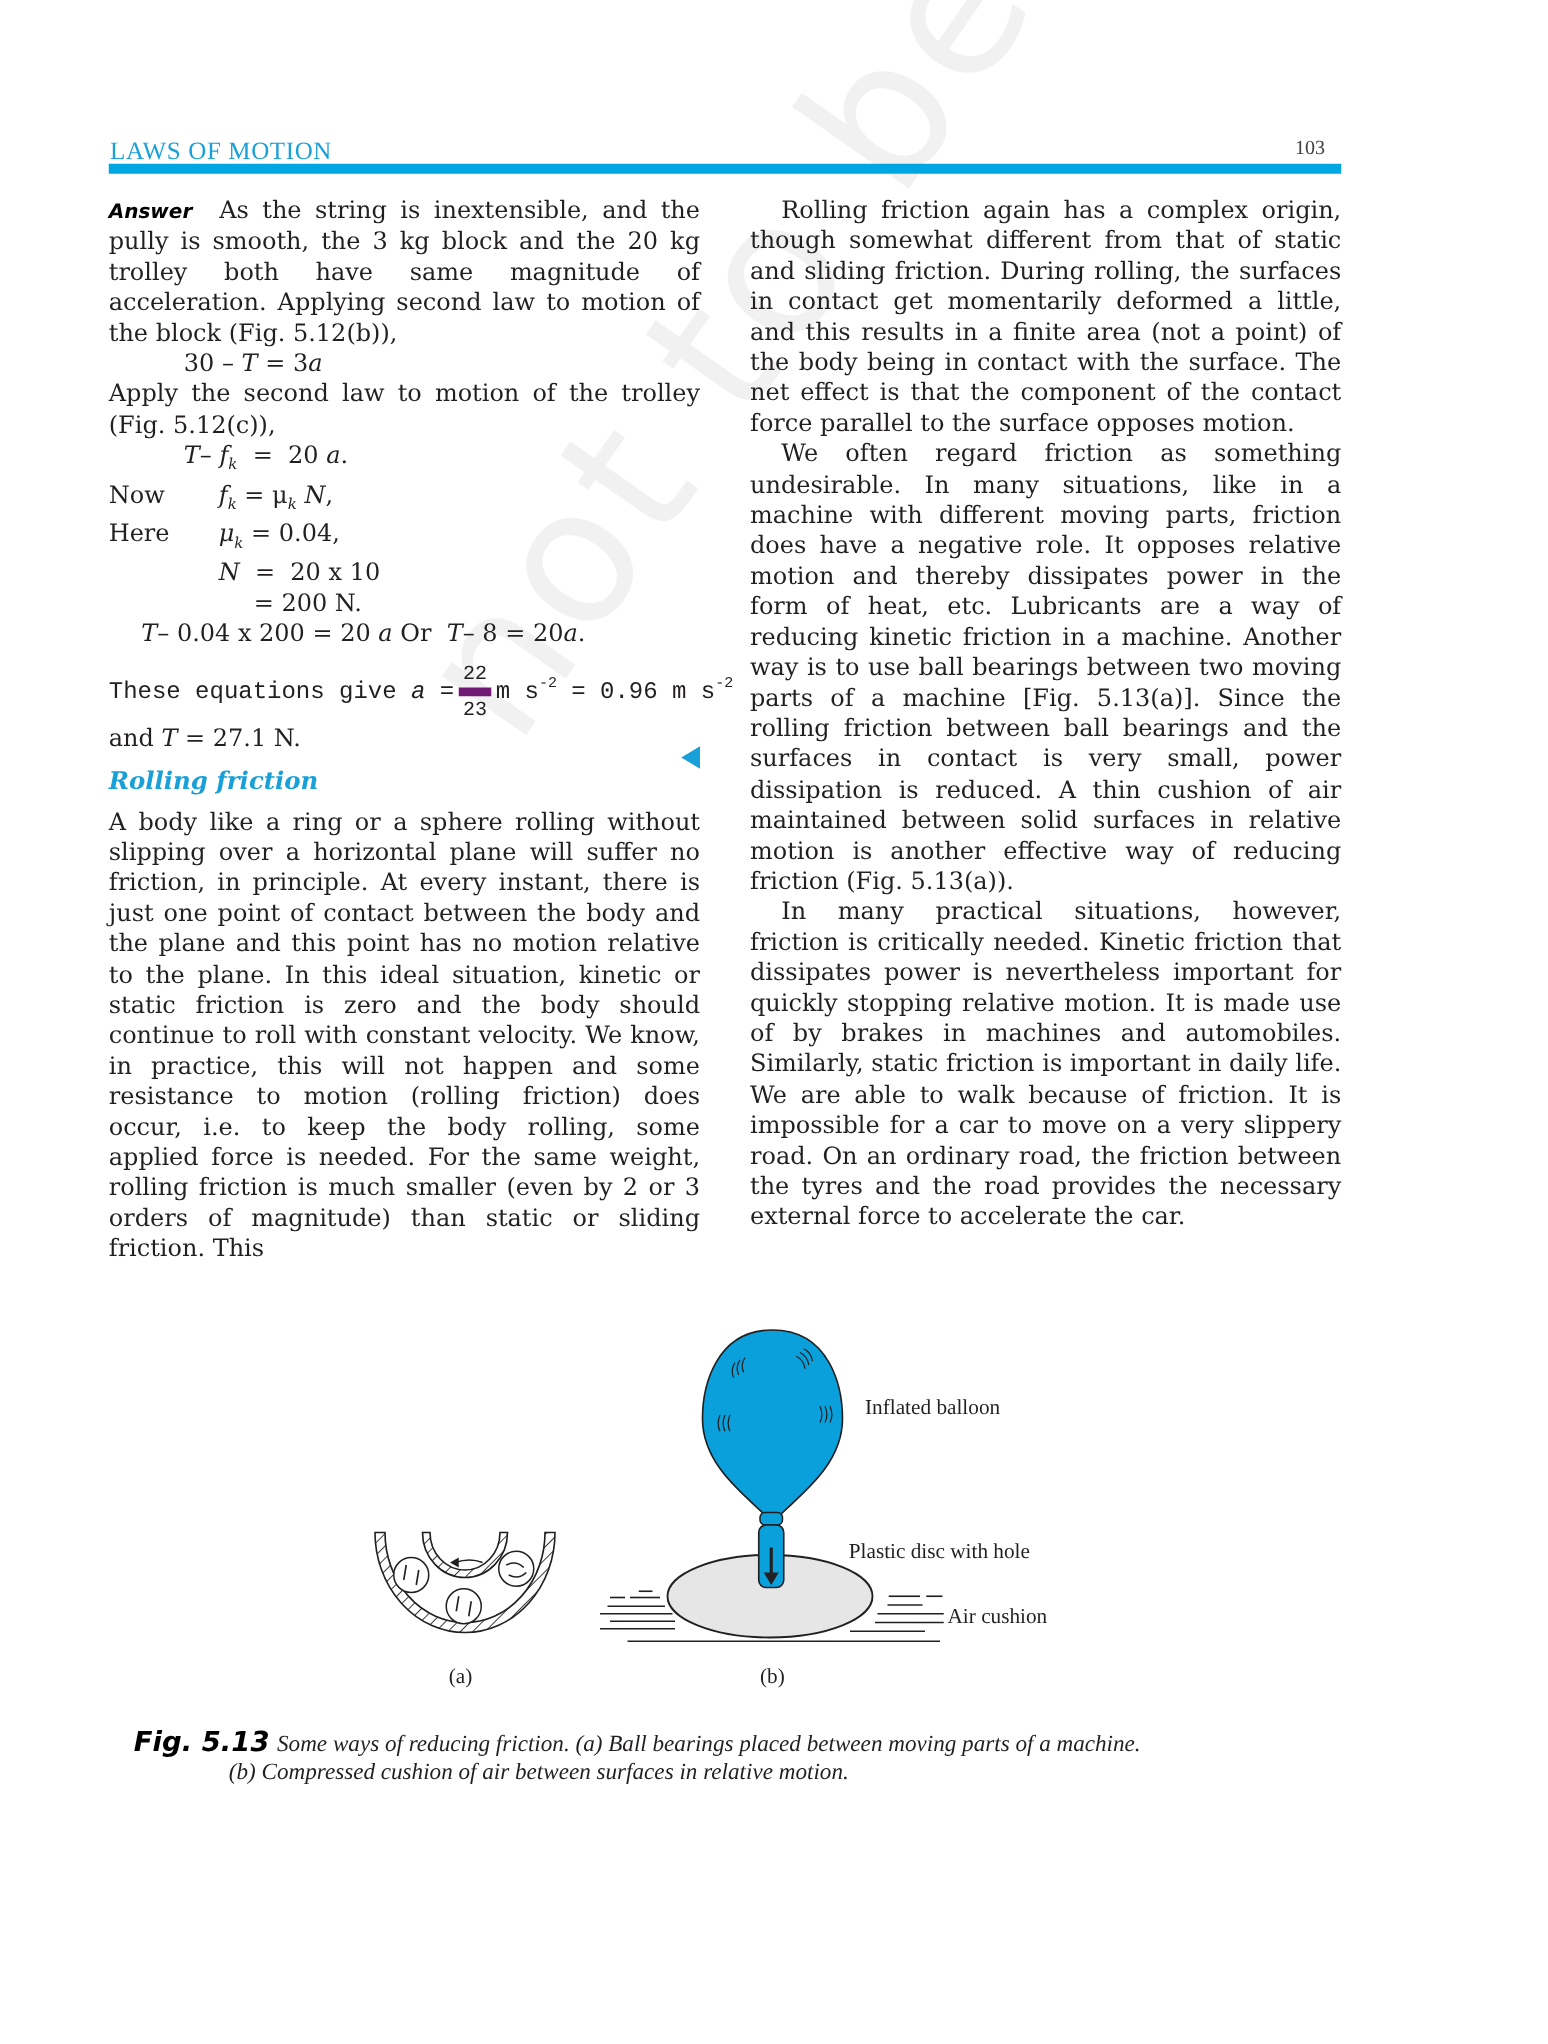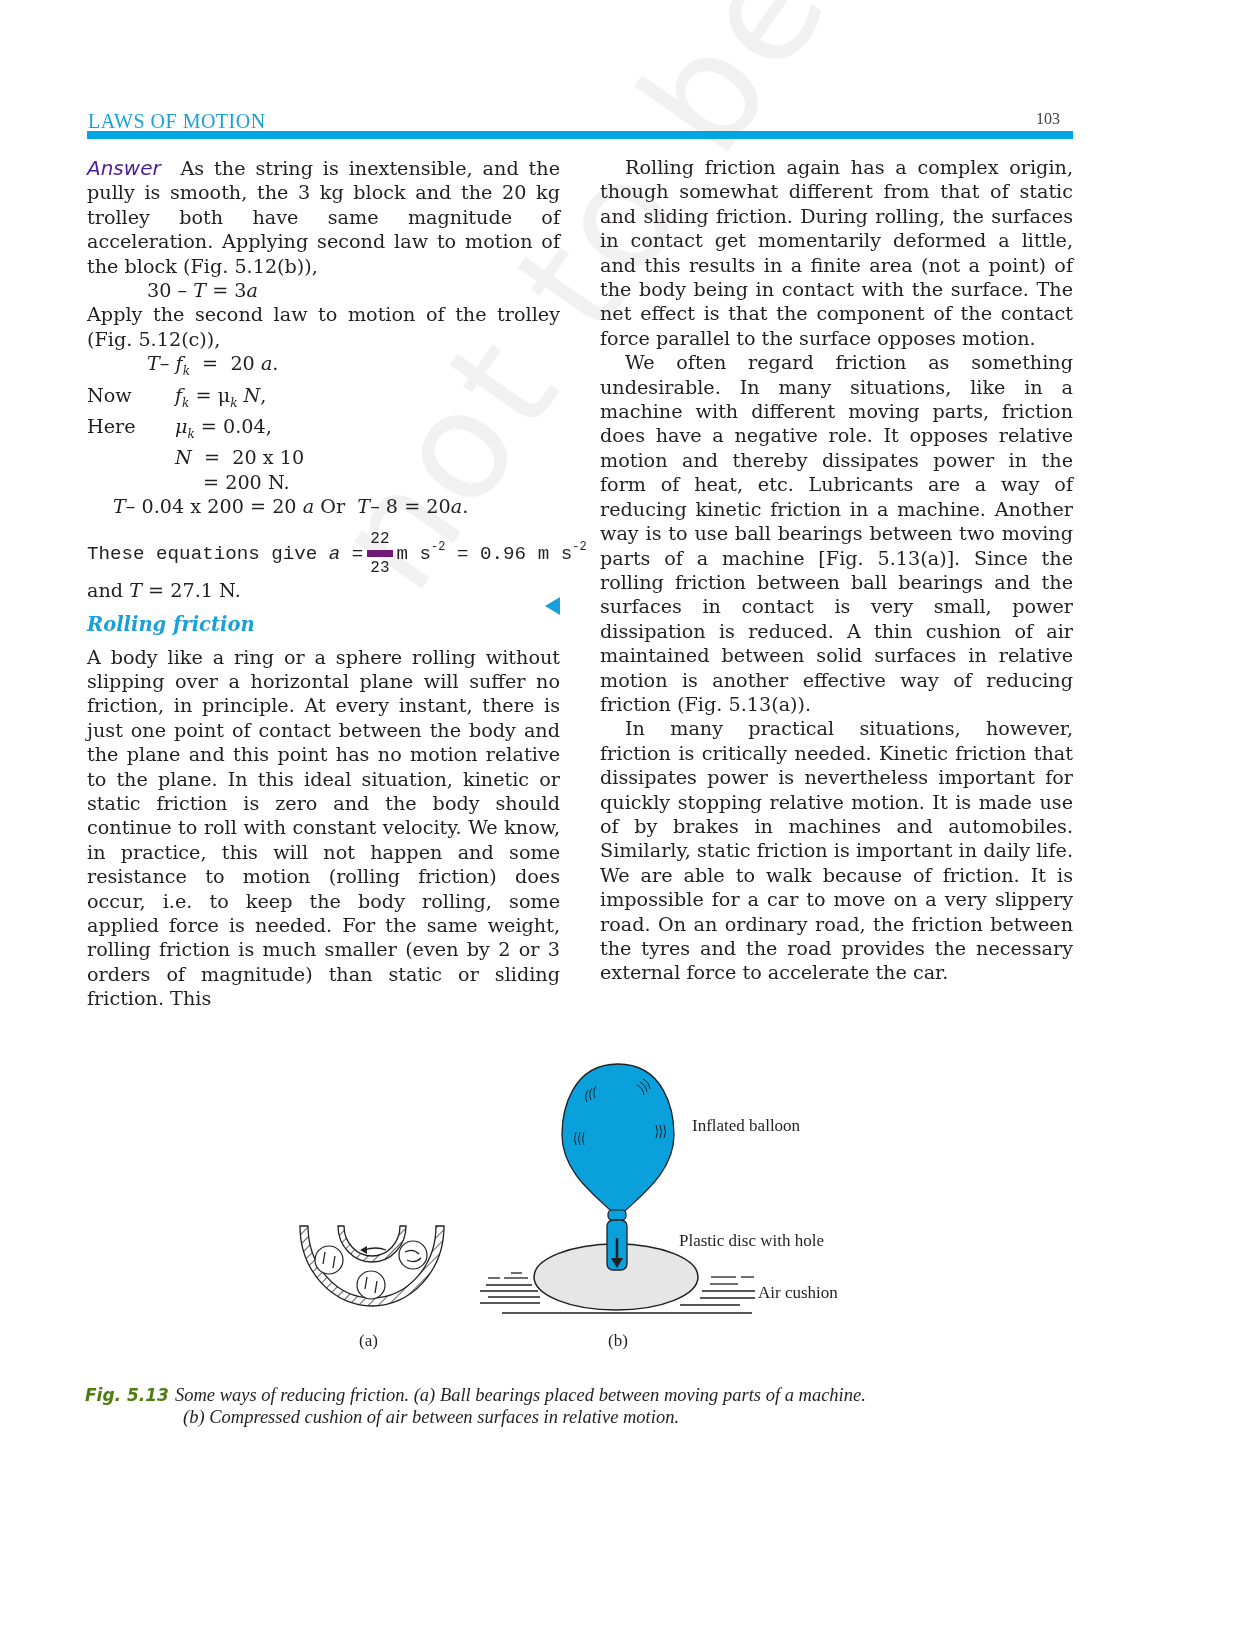--- a/index.html
+++ b/index.html
@@ -9,21 +9,21 @@
                   color: #1aa0d8; font-family: "Liberation Serif", serif; }
   .page-number { position: absolute; left: 1036px; top: 110px; font-size: 16px; color: #404040;
                  font-family: "Liberation Serif", serif; }
   .header-bar { position: absolute; left: 87px; top: 131px; width: 986px; height: 8px; background: #00a6e2; }
 
   .col { position: absolute; top: 156px; width: 473px; font-size: 19.2px; line-height: 24.4px; }
   .col-left { left: 87px; }
   .col-right { left: 600px; }
   .col p { margin: 0; text-align: justify; text-align-last: left; }
   .indent { text-indent: 25px; }
-  .answer-label { font-weight: normal; font-style: italic; color: #4c1d95; font-family: "DejaVu Sans", sans-serif; font-size: 20px; }
+  .answer-label { font-weight: bold; font-style: italic; color: #000000; font-family: "DejaVu Sans", sans-serif; font-size: 16px; }
   .eq { display: block; white-space: pre; }
   .eq-row { display: flex; white-space: pre; }
   .eq-label { width: 88px; }
   .i { font-style: italic; }
   .sub { font-size: 12px; vertical-align: -5px; font-style: italic; }
   .sup { font-size: 12px; vertical-align: 9px; }
   .frac { display: inline-flex; flex-direction: column; align-items: center; vertical-align: middle;
           font-size: 16px; line-height: 22px; margin: 0 4px; }
   .frac .num { border-bottom: 7px solid #701a75; padding: 0 3px; }
   .section-heading { color: #1aa0d8; font-weight: bold; font-style: italic; font-size: 19.5px;
@@ -34,21 +34,21 @@
 
   .watermark { position: absolute; left: 300px; top: 520px; font-size: 150px; color: #e6e6e6;
                font-family: "DejaVu Sans", sans-serif; transform: rotate(-55deg); transform-origin: left top;
                white-space: nowrap; opacity: 0.55; pointer-events: none; letter-spacing: 6px; z-index: 0; }
   .content { position: relative; z-index: 1; }
 
   .figure-svg { position: absolute; left: 0; top: 0; }
   .fig-label { position: absolute; font-size: 17px; font-family: "Liberation Serif", serif; color: #231f20; }
   .fig-caption { position: absolute; left: 85px; top: 1384px; width: 990px; font-style: italic;
                  font-size: 18.5px; line-height: 22px; font-family: "Liberation Serif", serif; }
-  .fig-caption .fig-num { color: #4d7c0f; font-weight: bold; font-family: "DejaVu Sans", sans-serif; font-size: 17px; margin-right: 6px; }
+  .fig-caption .fig-num { color: #000000; font-weight: bold; font-family: "DejaVu Sans", sans-serif; font-size: 22px; margin-right: 6px; margin-left: 22px; }
   .fig-caption .line2 { padding-left: 98px; display: block; }
 </style>
 </head>
 <body>
 
 <div class="watermark">not to be republished</div>
 
 <div class="content">
   <div class="header-title">LAWS OF MOTION</div>
   <div class="page-number">103</div>

